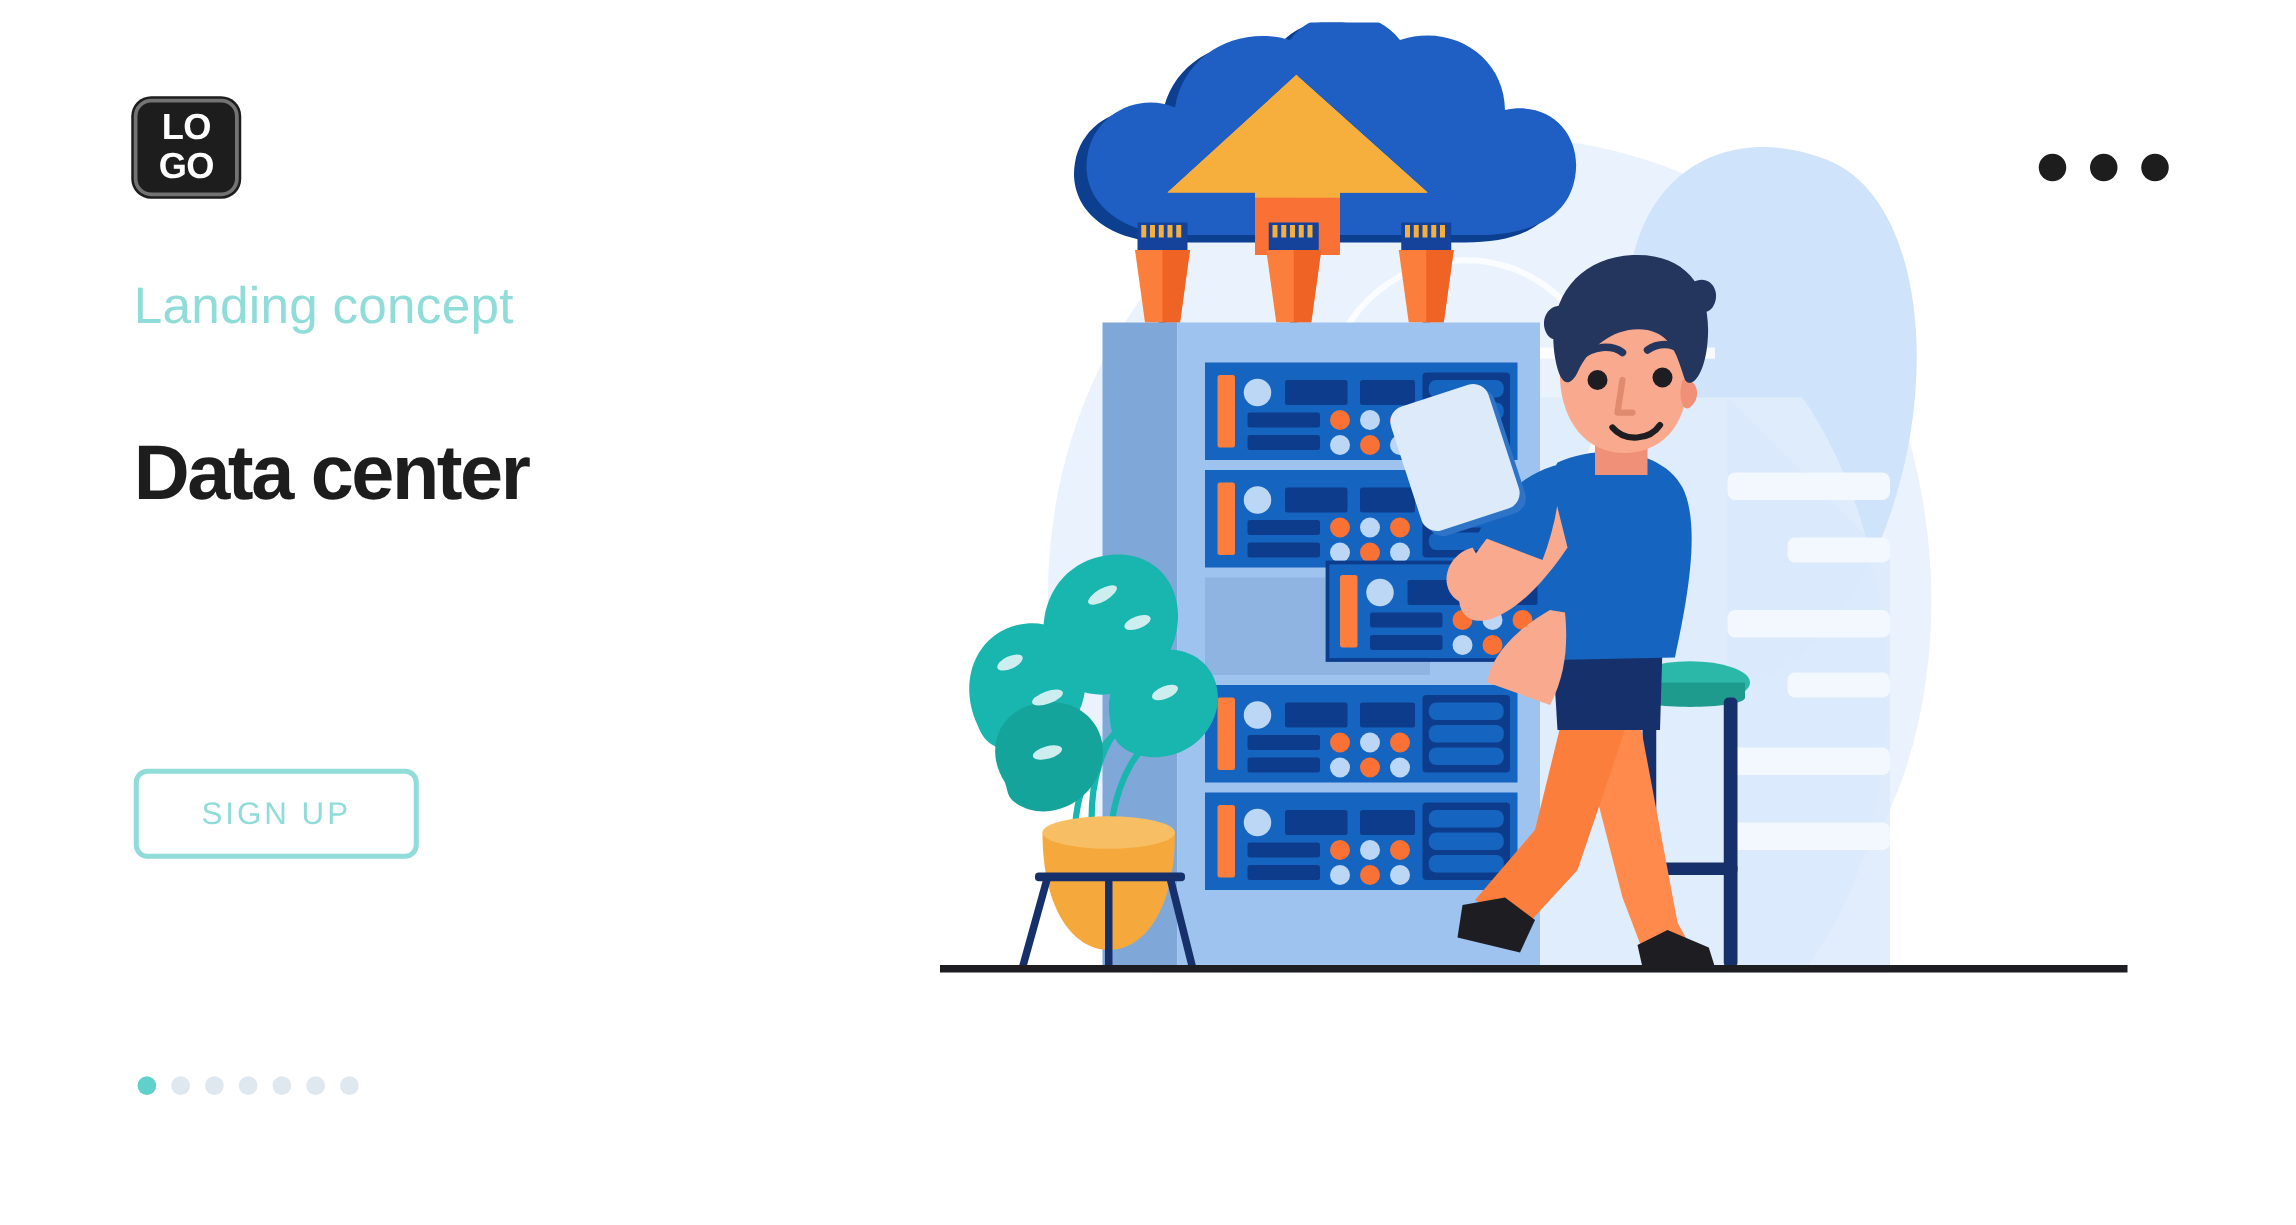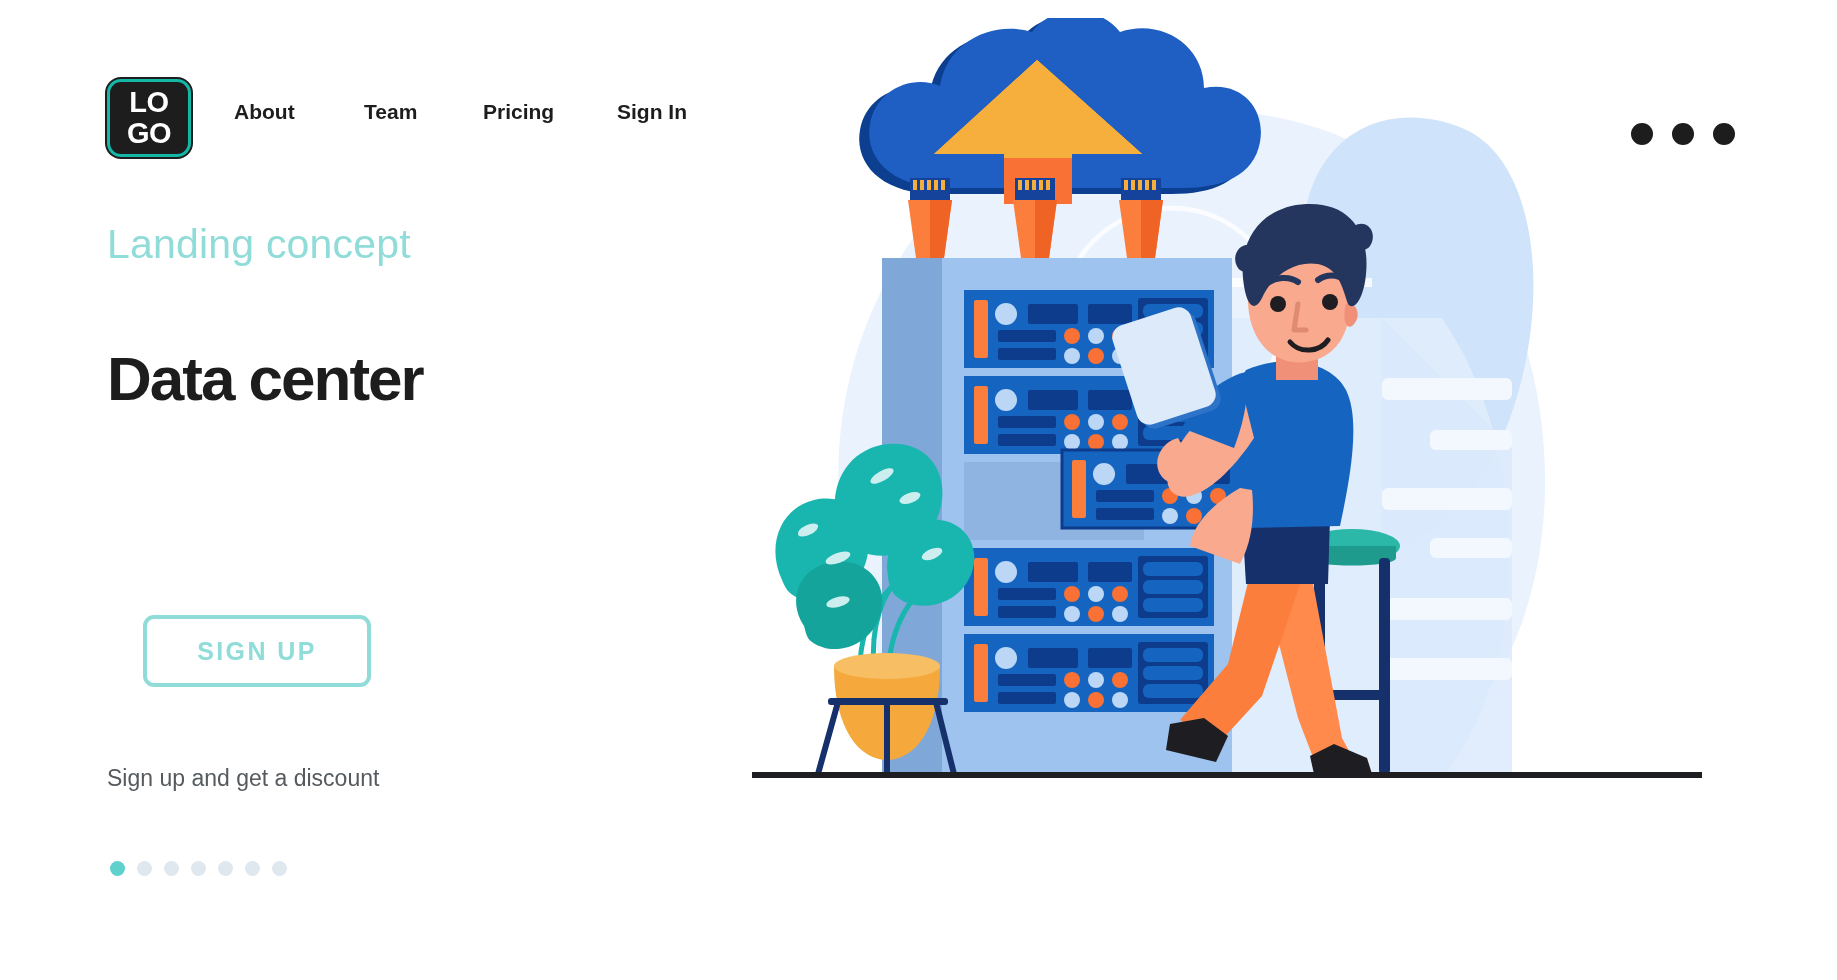--- a/index.html
+++ b/index.html
@@ -11,21 +11,21 @@
     overflow: hidden;
   }
   .page { position: relative; width: 1837px; height: 980px; background: #fff; }
 
   
   .navbar { position: absolute; left: 0; top: 0; width: 1837px; height: 200px; }
   .logo-box {
     position: absolute; left: 107px; top: 79px;
     width: 84px; height: 78px;
     background: #1d1d1d; border-radius: 14px;
-    border: 3px solid #14b8a6;
+    border: 3px solid #737373;
     box-shadow: 0 0 0 2px #1d1d1d;
     display: flex; flex-direction: column;
     align-items: center; justify-content: center;
   }
   .logo-line {
     color: #ffffff; font-weight: 800; font-size: 29px;
     line-height: 31px; letter-spacing: -0.5px;
   }
   .nav-links { position: absolute; left: 234px; top: 100px; display: flex; }
   .nav-link {
@@ -47,22 +47,22 @@
   .headline {
     position: absolute; left: 107px; top: 327px;
     font-size: 62px; font-weight: 800; color: #1d1d1d;
     letter-spacing: -2px; line-height: 104px;
   }
   .cta {
     position: absolute; left: 107px; top: 615px;
     width: 228px; height: 72px;
     border: 4px solid #8fdcd8; border-radius: 11px;
     background: transparent; cursor: pointer;
-    color: #8fdcd8; font-size: 25px; font-weight: 700;
-    letter-spacing: 2.4px; font-family: "Liberation Sans", sans-serif; margin-left: 36px;
+    color: #8fdcd8; font-size: 25px; font-weight: 400;
+    letter-spacing: 2.4px; font-family: "Liberation Sans", sans-serif;
   }
   .subtext {
     position: absolute; left: 107px; top: 765px;
     font-size: 23px; color: #555a5e;
   }
   .dots { position: absolute; left: 110px; top: 861px; display: flex; gap: 12px; }
   .dot { width: 15px; height: 15px; border-radius: 50%; background: #dfe7ef; }
   .dot.active { background: #5fd0cb; }
 
   
@@ -74,38 +74,31 @@
 
 <div class="page">
 
   <div class="navbar">
 
     <div class="logo-box">
       <span class="logo-line">LO</span>
       <span class="logo-line">GO</span>
     </div>
 
-    <div class="nav-links">
-      <a href="#" class="nav-link n0">About</a>
-      <a href="#" class="nav-link n1">Team</a>
-      <a href="#" class="nav-link n2">Pricing</a>
-      <a href="#" class="nav-link n3">Sign In</a>
-    </div>
 
     <div class="kebab">
       <span></span>
       <span></span>
       <span></span>
     </div>
   </div>
 
   <div class="eyebrow">Landing concept</div>
   <h1 class="headline">Data center</h1>
   <button class="cta">SIGN UP</button>
-  <div class="subtext">Sign up and get a discount</div>
 
   <div class="dots">
     <span class="dot active"></span>
     <span class="dot"></span>
     <span class="dot"></span>
     <span class="dot"></span>
     <span class="dot"></span>
     <span class="dot"></span>
     <span class="dot"></span>
   </div>

